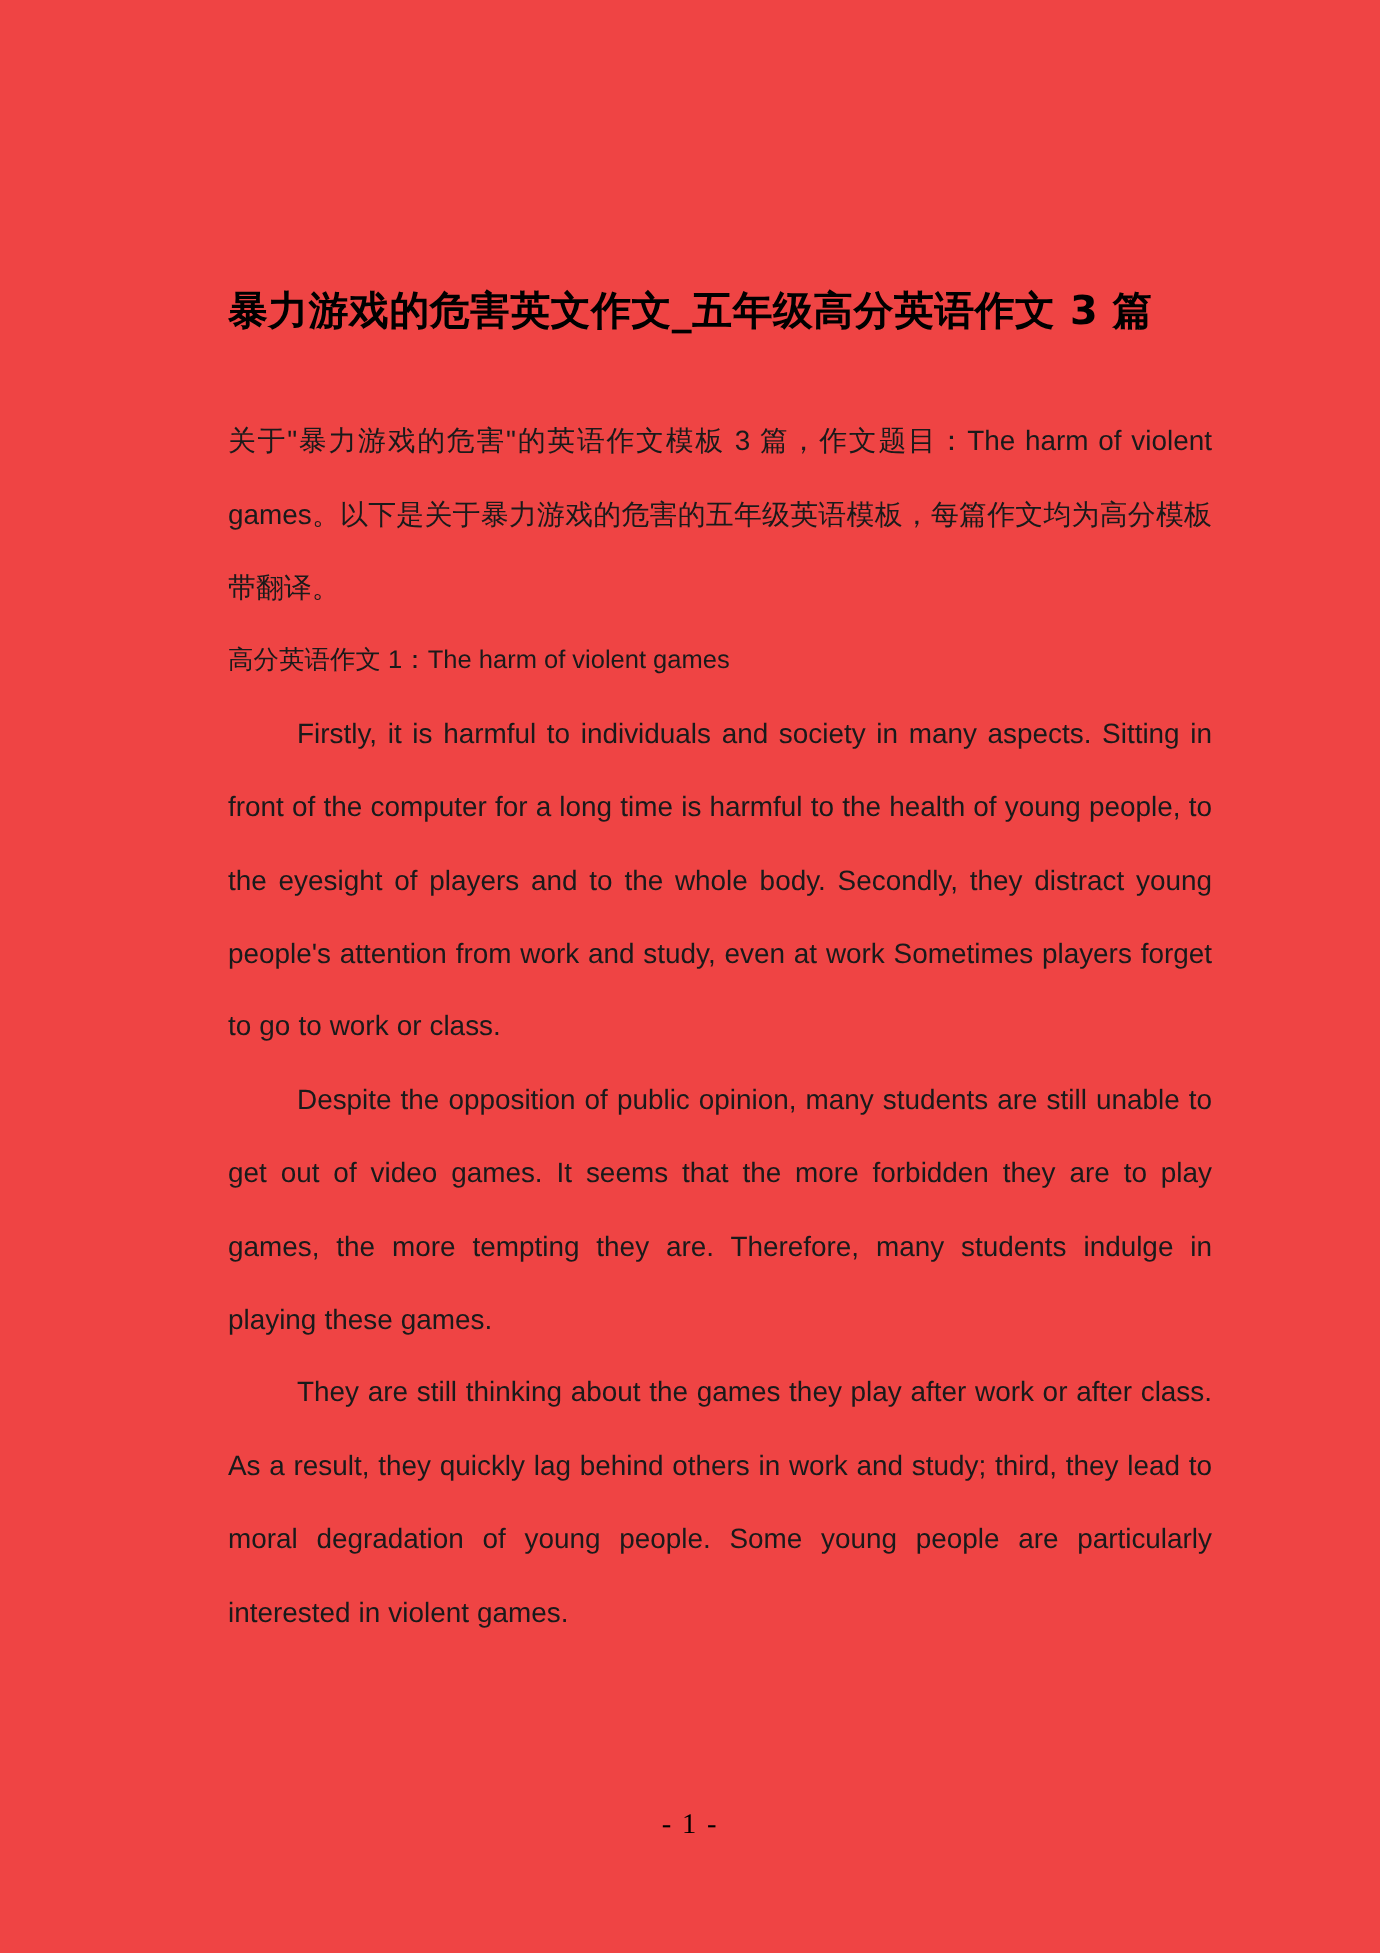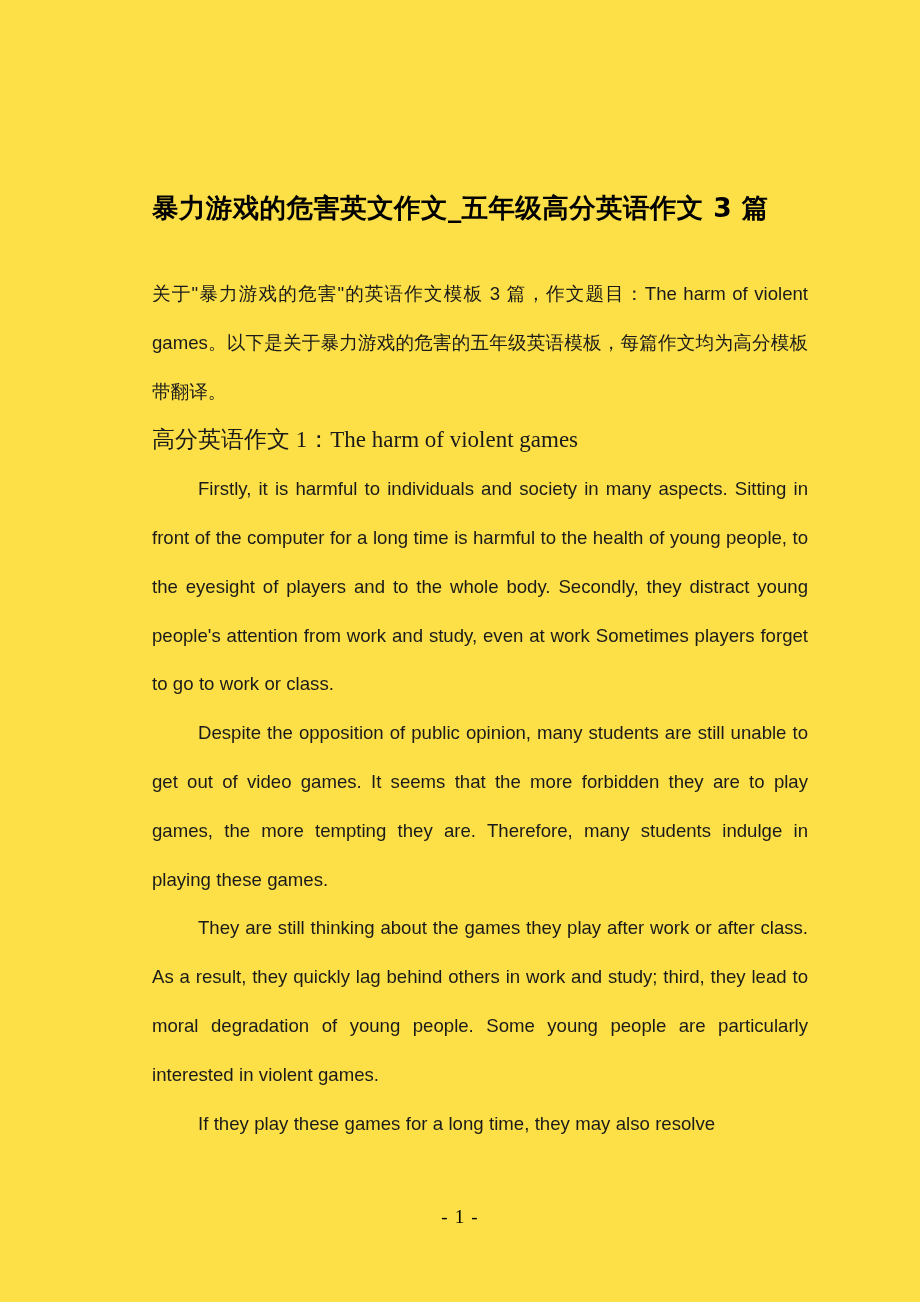--- a/index.html
+++ b/index.html
@@ -16,21 +16,21 @@
     color: #000000;
     -webkit-font-smoothing: antialiased;
   }
 
   .page {
     position: absolute;
     left: 0;
     top: 0;
     width: 920px;
     height: 1302px;
-    background: #fde047;
+    background: #ef4444;
   }
 
   .content {
     position: absolute;
     left: 152px;
     top: 188px;
     width: 656px;
   }
 
   
@@ -65,22 +65,22 @@
 
   .para.indent {
     text-indent: 46px;
   }
 
   .para.noindent {
     text-indent: 0;
   }
 
   .section-head {
-    font-family: Liberation Serif, serif;
-    font-size: 23px;
+    font-family: Liberation Sans, sans-serif;
+    font-size: 17px;
     line-height: 48.8px;
     color: #1a1a1a;
     margin: 0;
     white-space: nowrap;
   }
 
   
   .page-footer {
     position: absolute;
     left: 0;
@@ -106,19 +106,18 @@
     <p class="para cn noindent">关于"暴力游戏的危害"的英语作文模板 3 篇，作文题目：The harm of violent games。以下是关于暴力游戏的危害的五年级英语模板，每篇作文均为高分模板带翻译。</p>
 
     <p class="section-head">高分英语作文 1：The harm of violent games</p>
 
     <p class="para indent">Firstly, it is harmful to individuals and society in many aspects. Sitting in front of the computer for a long time is harmful to the health of young people, to the eyesight of players and to the whole body. Secondly, they distract young people's attention from work and study, even at work Sometimes players forget to go to work or class.</p>
 
     <p class="para indent">Despite the opposition of public opinion, many students are still unable to get out of video games. It seems that the more forbidden they are to play games, the more tempting they are. Therefore, many students indulge in playing these games.</p>
 
     <p class="para indent">They are still thinking about the games they play after work or after class. As a result, they quickly lag behind others in work and study; third, they lead to moral degradation of young people. Some young people are particularly interested in violent games.</p>
 
-    <p class="para indent">If they play these games for a long time, they may also resolve</p>
 
   </div>
 
   <div class="page-footer">- 1 -</div>
 
 </div>
 
 </body></html>

